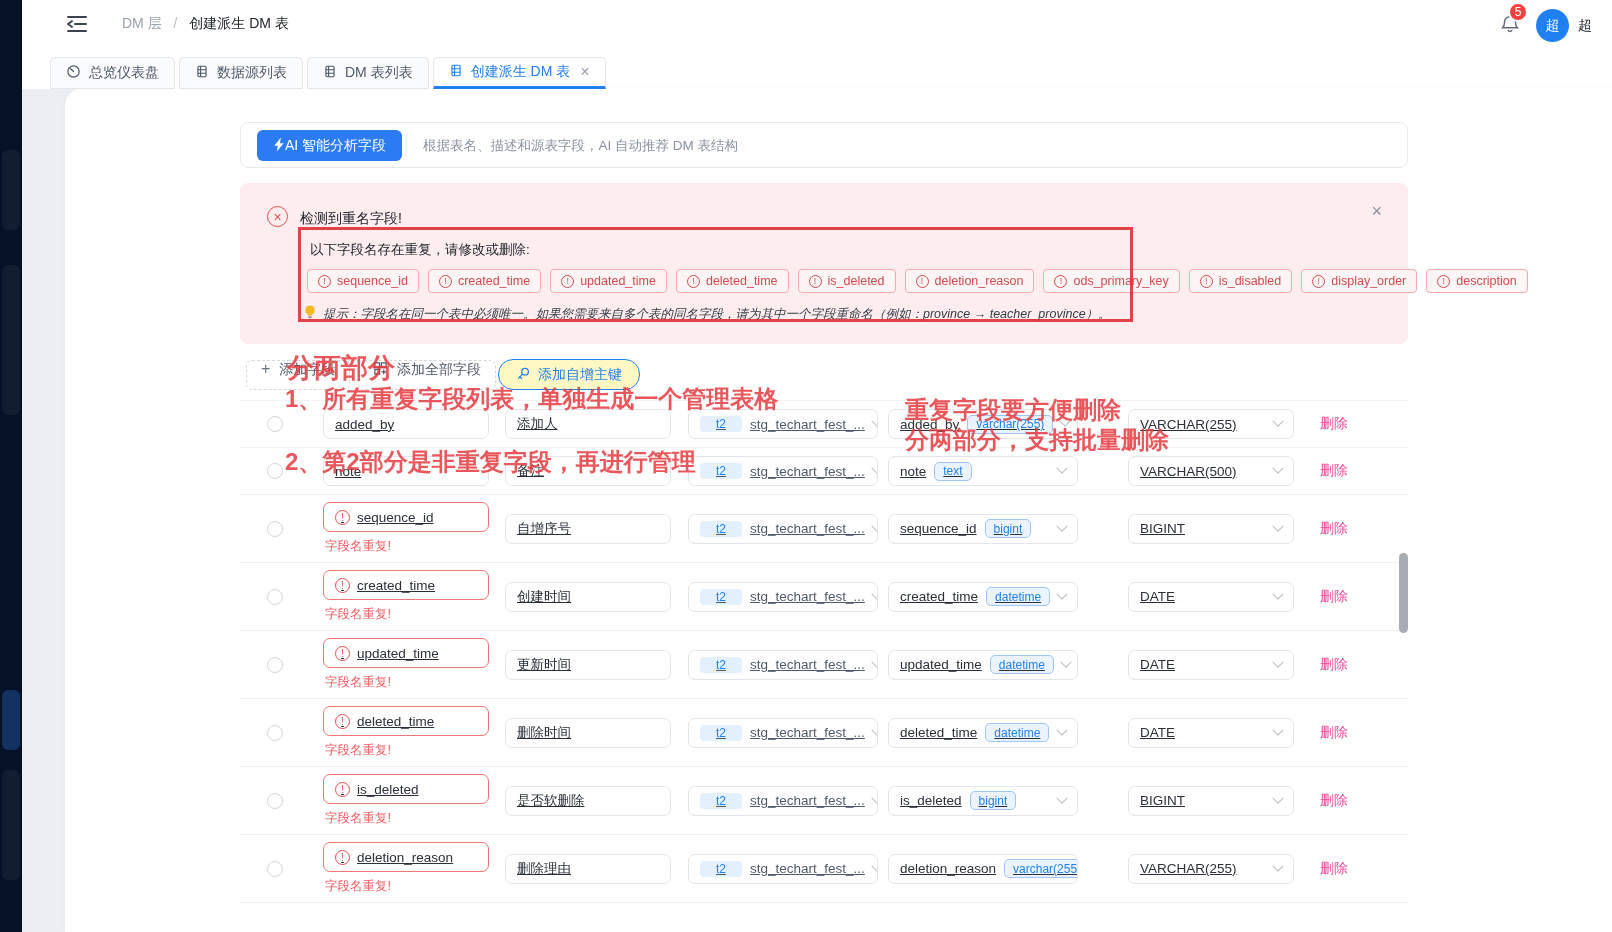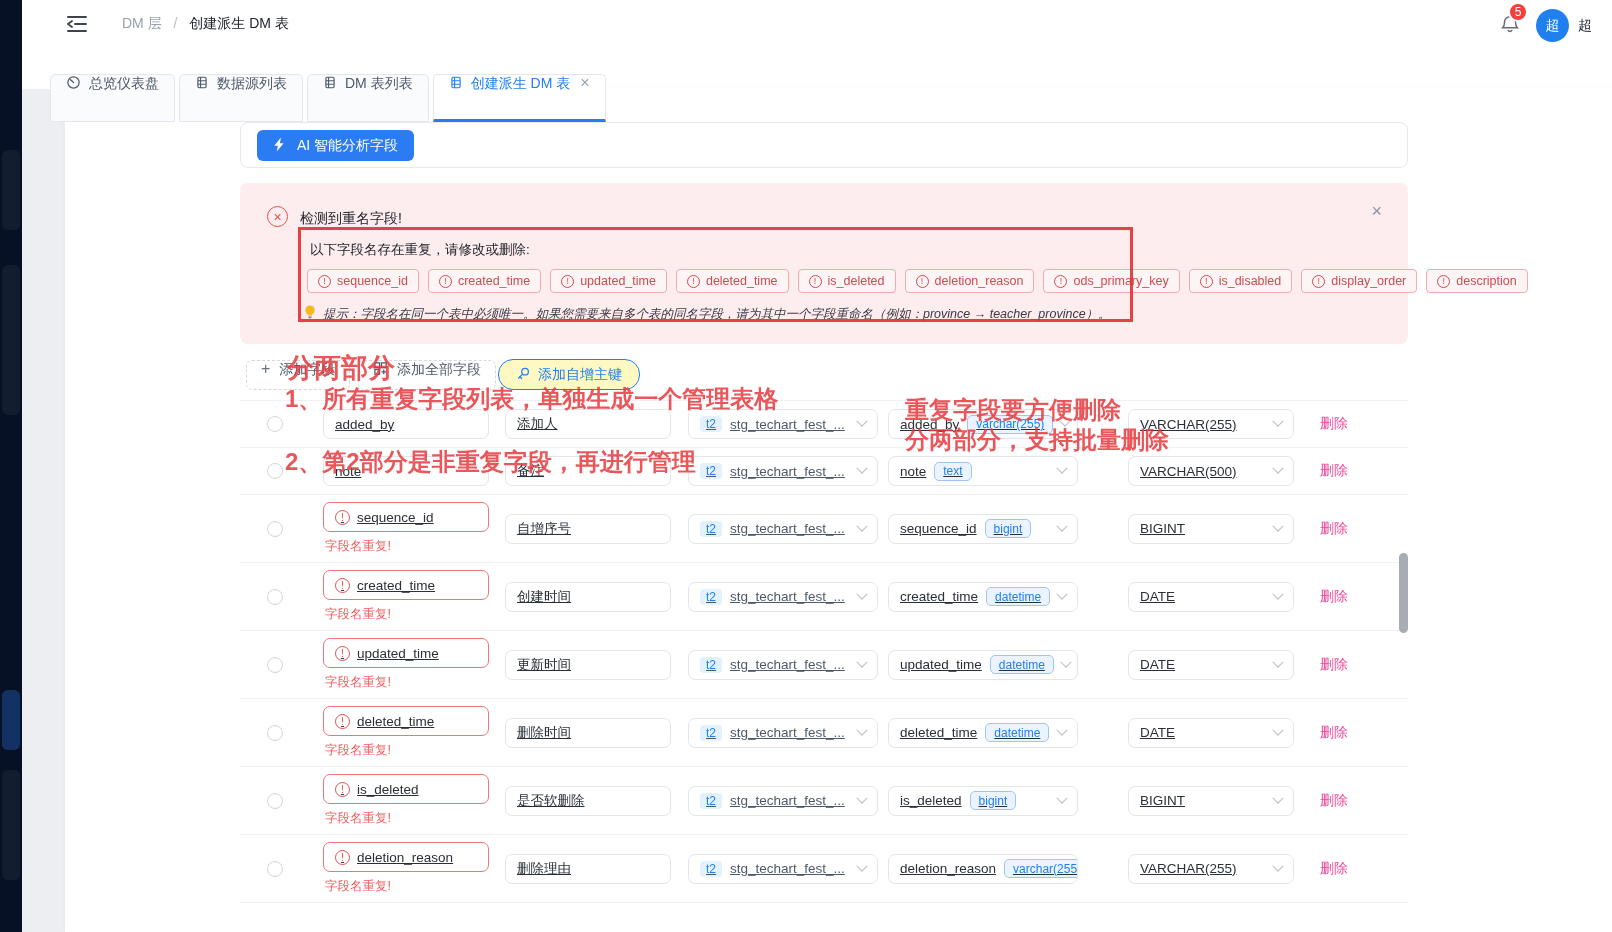--- a/index.html
+++ b/index.html
@@ -17,33 +17,33 @@
   .bc-root { color:#9aa1ab; }
   .bc-sep { color:#b9bfc7; margin:0 8px; }
   .bc-cur { color:#20242c; }
   .bell-wrap { position:absolute; left:1477px; top:12px; width:26px; height:26px; cursor:pointer; }
   .badge { position:absolute; left:1486px; top:2px; min-width:20px; height:20px; border-radius:10px; background:#f53f3f; border:2px solid #fff; color:#fff; font-size:12px; display:flex; align-items:center; justify-content:center; z-index:2; }
   .avatar { position:absolute; left:1514px; top:9px; width:33px; height:33px; border-radius:50%; background:#2080f0; color:#fff; font-size:14px; display:flex; align-items:center; justify-content:center; }
   .username { position:absolute; left:1556px; top:17px; font-size:14px; color:#20242c; }
 
   
   .tabbar { position:absolute; left:50px; top:57px; height:32px; display:flex; gap:4px; z-index:3; }
-  .tab { display:flex; align-items:flex-start; gap:8px; padding:0 15px; height:48px; background:#fafbfc; border:1px solid #e4e6eb; border-radius:5px 5px 0 0; font-size:14px; color:#4e5969; cursor:pointer; white-space:nowrap;margin-top:17px; }
+  .tab { display:flex; align-items:center; gap:8px; padding:0 15px; height:32px; background:#fafbfc; border:1px solid #e4e6eb; border-radius:5px 5px 0 0; font-size:14px; color:#4e5969; cursor:pointer; white-space:nowrap; }
   .tab svg { flex:0 0 auto; }
   .tab.active { background:#ffffff; color:#2080f0; border-bottom:3px solid #2080f0; }
   .tab-close { display:none; color:#9aa3af; font-size:16px; line-height:1; margin-left:2px; }
   .tab-close::before { content:"×"; }
   .tab.active .tab-close { display:inline-block; }
 
   
   .card { position:absolute; left:65px; top:88px; width:1547px; height:844px; background:#ffffff; border-top-left-radius:18px; box-shadow:0 0 6px rgba(0,0,0,0.03); }
 
   
   .ai-box { position:absolute; left:240px; top:122px; width:1168px; height:46px; border:1px solid #e7e9ee; border-radius:8px; background:#fff; }
-  .ai-btn { position:absolute; left:16px; top:7px; height:31px; padding:0 16px; border-radius:6px; background:#2b7bf3; color:#fff; font-size:14px; display:flex; align-items:center; gap:12px; cursor:pointer; border:none; }
+  .ai-btn { position:absolute; left:16px; top:7px; height:31px; padding:0 16px; border-radius:6px; background:#2b7bf3; color:#fff; font-size:14px; display:flex; align-items:center; gap:0; cursor:pointer; border:none; }
   .ai-desc { position:absolute; left:182px; top:0; height:46px; display:flex; align-items:center; color:#8a919f; font-size:13.5px; white-space:nowrap; }
 
   
   .alert { position:absolute; left:240px; top:183px; width:1168px; height:161px; background:#fdedee; border-radius:8px; }
   .alert-x-icon { position:absolute; left:27px; top:23px; width:21px; height:21px; border:1.6px solid #e34d50; border-radius:50%; color:#e34d50; display:flex; align-items:center; justify-content:center; font-size:14px; }
   .alert-x-icon::before { content:"×"; }
   .alert-title { position:absolute; left:60px; top:27px; font-size:14px; color:#22262e; }
   .alert-sub { position:absolute; left:70px; top:58px; font-size:13.5px; color:#22262e; }
   .alert-close { position:absolute; right:26px; top:19px; color:#8a919f; font-size:18px; cursor:pointer; line-height:1; }
   .alert-close::before { content:"×"; }
@@ -69,21 +69,21 @@
   .cn-box { left:265px; width:166px; }
   .src-box { left:448px; width:190px; gap:8px; color:#4e5969; }
   .map-box { left:648px; width:190px; gap:8px; }
   .dtype-box { left:888px; width:166px; }
   .trow.error .field-box { top:7px; transform:none; border-color:#f07577; }
   .err-ic { display:none; width:15px; height:15px; border:1.4px solid #e34d50; border-radius:50%; color:#e34d50; font-size:10px; align-items:center; justify-content:center; flex:0 0 auto; }
   .err-ic::before { content:"!"; }
   .trow.error .err-ic { display:inline-flex; }
   .err-msg { display:none; position:absolute; left:85px; top:43px; font-size:12.5px; color:#f25b5e; }
   .trow.error .err-msg { display:block; }
-  .tag-blue { background:#e3f0fe; color:#2080f0; font-size:12px; border-radius:4px; padding:1px 6px; flex:0 0 auto; }
+  .tag-blue { background:#e3f0fe; color:#2080f0; font-size:12px; border-radius:4px; padding:1px 16px; flex:0 0 auto; }
   .tag-type { background:#eaf3ff; color:#2080f0; font-size:12px; border:1px solid #9ec4fa; border-radius:5px; padding:1.5px 8px; flex:0 0 auto; }
   .chev { margin-left:auto; width:8px; height:8px; border-right:1.6px solid #b9bec6; border-bottom:1.6px solid #b9bec6; transform:rotate(45deg) translate(-2px,-2px); flex:0 0 auto; }
   .del-link { position:absolute; left:1080px; top:50%; transform:translateY(-50%); color:#ec4899; font-size:14px; cursor:pointer; text-decoration:none; }
 
   
   .scroll-thumb { position:absolute; left:1399px; top:553px; width:9px; height:80px; background:#a8adb4; border-radius:5px; z-index:20; cursor:grab; }
 
   
   .anno { position:absolute; color:rgba(230,58,62,0.85); font-weight:bold; z-index:60; white-space:nowrap; pointer-events:none; }
   .anno-rect { position:absolute; left:298px; top:227px; width:835px; height:95px; border:3px solid rgba(224,48,52,0.9); z-index:55; pointer-events:none; }
@@ -167,20 +167,21 @@
 
 <div class="ai-box">
   <button class="ai-btn">
     <span>
       <svg width="12" height="15" viewBox="0 0 12 16">
           <path d="M8 .5 1 9.2h3.8L3.6 15.5 11 6.6H7z" fill="#ffffff"></path>
         </svg>
     </span>
     <span>AI 智能分析字段</span>
   </button>
+  <span class="ai-desc">根据表名、描述和源表字段，AI 自动推荐 DM 表结构</span>
 </div>
 
 <div class="alert">
   <span class="alert-x-icon"></span>
   <span class="alert-title">检测到重名字段!</span>
   <span class="alert-close"></span>
   <span class="alert-sub">以下字段名存在重复，请修改或删除:</span>
   <div class="dup-tags" id="dupTags">
       <span class="dup-tag">
         <span class="bang-ic"></span>

